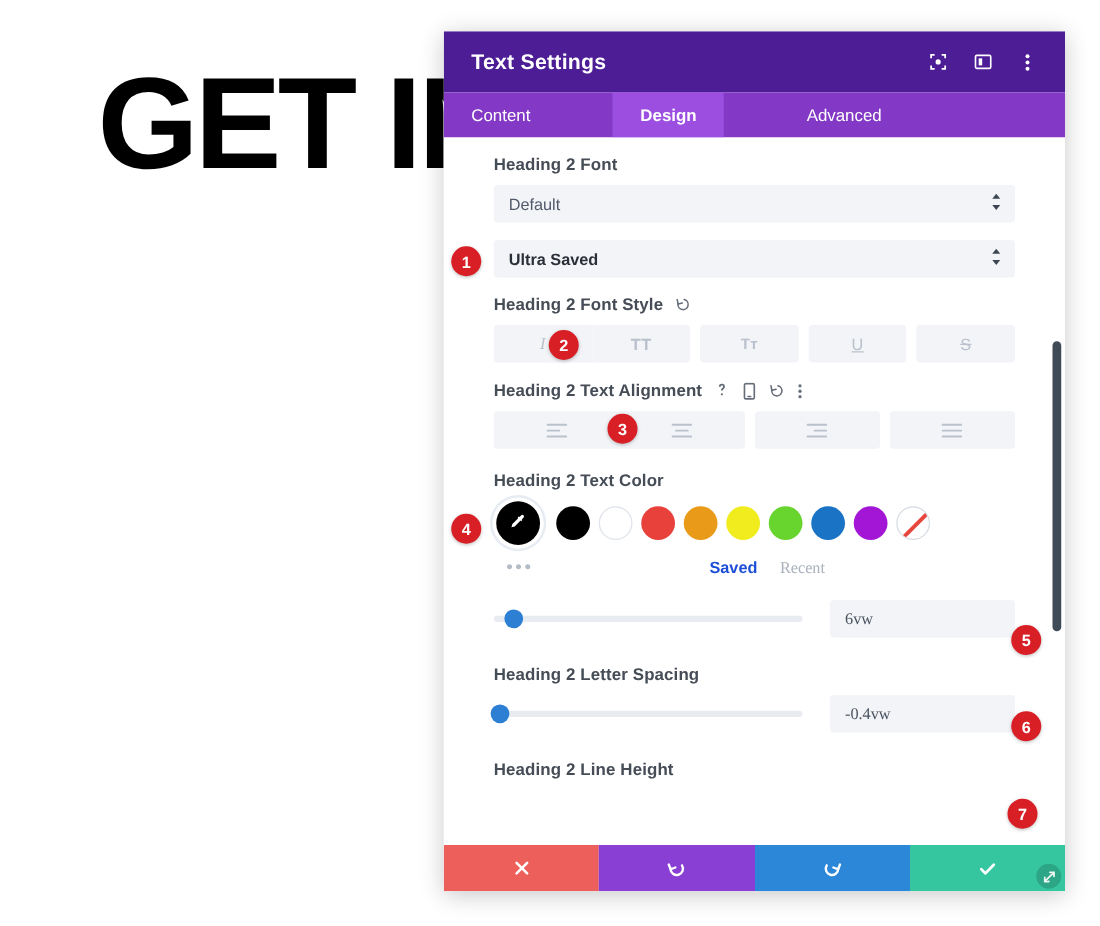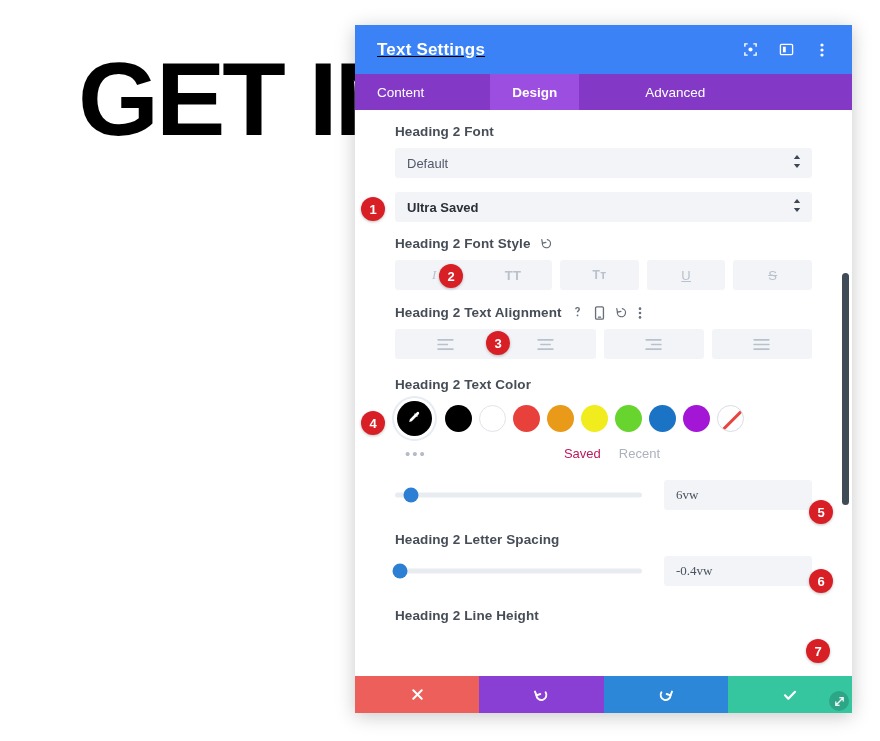--- a/index.html
+++ b/index.html
@@ -28,26 +28,25 @@
   #panel {
     position: absolute;
     left: 355px; top: 25px;
     width: 497px; height: 688px;
     background: #fff;
     box-shadow: 0 3px 18px rgba(0,0,0,.22);
     display: flex; flex-direction: column;
     overflow: hidden;
   }
   .panel-header {
-    background: #3b82f6;
+    background: #4c1d95;
     height: 49px;
     display: flex; align-items: center;
     padding: 0 22px;
     flex: 0 0 auto;
-    text-decoration: underline;
   }
   .panel-title {
     color: #fff; font-size: 17px; font-weight: bold;
     letter-spacing: .2px; flex: 1;
   }
   .hdr-icons { display: flex; align-items: center; gap: 20px; }
   .hdr-ic { width: 16px; height: 16px; color: #fff; cursor: pointer;
             display: flex; align-items: center; justify-content: center; }
   .hdr-ic svg { display: block; }
 
@@ -126,22 +125,22 @@
     width: 36px; height: 2.5px; background: #e8453c;
     transform: rotate(-45deg);
   }
   .sw-foot {
     display: flex; align-items: center; margin-top: 9px;
     padding-left: 10px;
   }
   .dots { color: #b4bcc7; font-size: 15px; letter-spacing: 2px; cursor: pointer; }
   .sw-tabs { margin-left: auto; display: flex; gap: 18px; padding-right: 152px; }
   .sw-tab { font-size: 13px; cursor: pointer; }
-  .sw-tab.on { color: #be185d; font-weight: normal; }
-  .sw-tab.off { color: #aab2bd; }
+  .sw-tab.on { color: #1d4ed8; font-weight: bold; }
+  .sw-tab.off { color: #aab2bd; font-family: Liberation Serif, serif; }
 
   
   .slider-wrap { display: flex; align-items: center; gap: 0; }
   .track-area { flex: 1; padding-right: 22px; position: relative; height: 22px; }
   .track {
     position: absolute; left: 0; right: 22px; top: 50%;
     transform: translateY(-50%);
     height: 5px; background: #e8ecf1; border-radius: 3px;
   }
   .knob {

